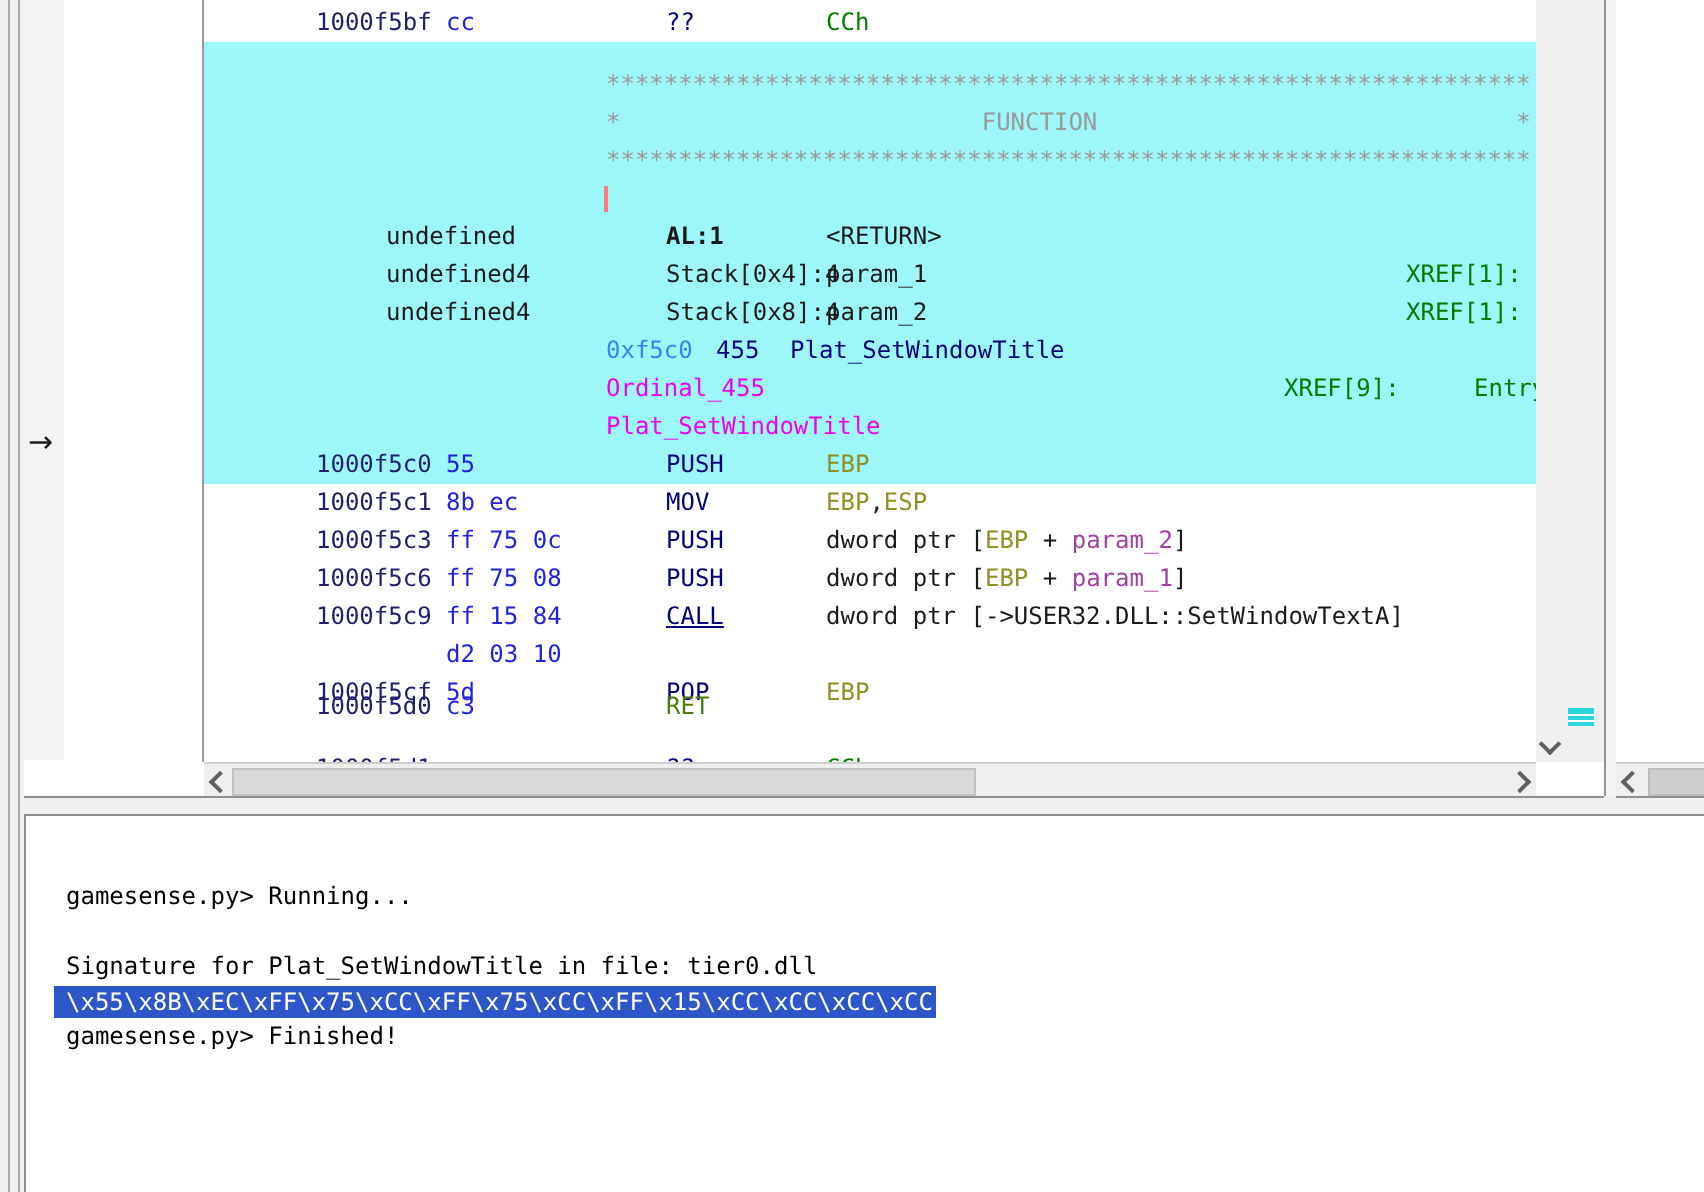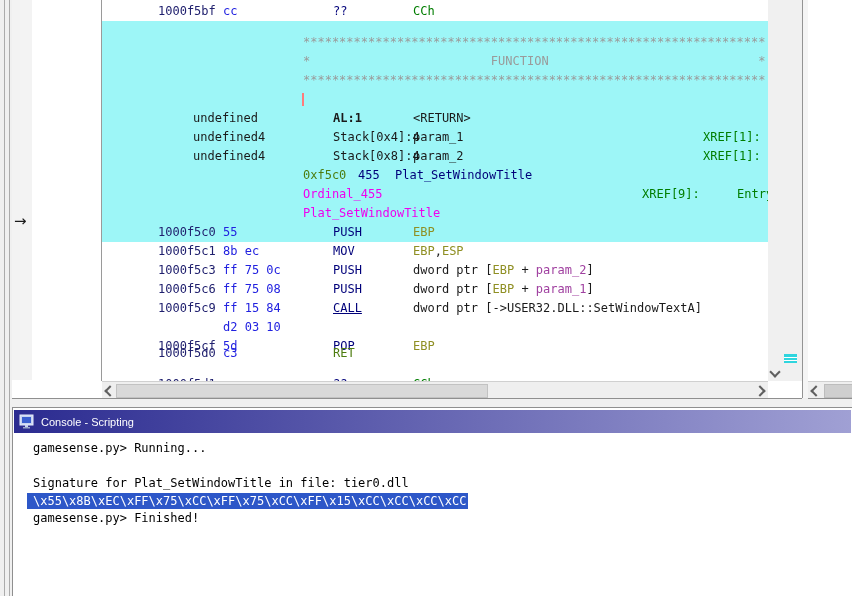--- a/index.html
+++ b/index.html
@@ -69,21 +69,21 @@
     <div id="cyan-block"></div>
     <div class="col-divider"></div>
     <div id="rows">
         <div class="lrow" style="top: 2px;"><span class="seg" style="left: 146px;"><span style="color: rgb(32, 32, 110);">1000f5bf</span></span><span class="seg" style="left: 211px;"><span style="color: rgb(33, 33, 224);">cc</span></span><span class="seg" style="left: 321px;"><span style="color: rgb(0, 0, 122);">??</span></span><span class="seg" style="left: 401px;"><span style="color: rgb(0, 125, 0);">CCh</span></span></div>
         <div class="lrow" style="top: 33px;"><span class="seg" style="left: 291px;"><span style="color: rgb(154, 154, 154);">****************************************************************</span></span></div>
         <div class="lrow" style="top: 52px;"><span class="seg" style="left: 291px;"><span style="color: rgb(154, 154, 154);">*                         FUNCTION                             *</span></span></div>
         <div class="lrow" style="top: 71px;"><span class="seg" style="left: 291px;"><span style="color: rgb(154, 154, 154);">****************************************************************</span></span></div>
         <div class="lrow" style="top: 109px;"><span class="seg" style="left: 181px;"><span style="color: rgb(26, 26, 26);">undefined</span></span><span class="seg" style="left: 321px; font-weight: bold;"><span style="color: rgb(26, 26, 26);">AL:1</span></span><span class="seg" style="left: 401px;"><span style="color: rgb(26, 26, 26);">&lt;RETURN&gt;</span></span></div>
         <div class="lrow" style="top: 128px;"><span class="seg" style="left: 181px;"><span style="color: rgb(26, 26, 26);">undefined4</span></span><span class="seg" style="left: 321px;"><span style="color: rgb(26, 26, 26);">Stack[0x4]:4</span></span><span class="seg" style="left: 401px;"><span style="color: rgb(26, 26, 26);">param_1</span></span><span class="seg" style="left: 691px;"><span style="color: rgb(0, 125, 0);">XREF[1]:</span></span></div>
         <div class="lrow" style="top: 147px;"><span class="seg" style="left: 181px;"><span style="color: rgb(26, 26, 26);">undefined4</span></span><span class="seg" style="left: 321px;"><span style="color: rgb(26, 26, 26);">Stack[0x8]:4</span></span><span class="seg" style="left: 401px;"><span style="color: rgb(26, 26, 26);">param_2</span></span><span class="seg" style="left: 691px;"><span style="color: rgb(0, 125, 0);">XREF[1]:</span></span></div>
-        <div class="lrow" style="top: 166px;"><span class="seg" style="left: 291px;"><span style="color: #4d7c0f;">0xf5c0</span></span><span class="seg" style="left: 346px;"><span style="color: rgb(0, 0, 122);">455</span></span><span class="seg" style="left: 383px;"><span style="color: rgb(0, 0, 122);">Plat_SetWindowTitle</span></span></div>
+        <div class="lrow" style="top: 166px;"><span class="seg" style="left: 291px;"><span style="color: #3b82f6;">0xf5c0</span></span><span class="seg" style="left: 346px;"><span style="color: rgb(0, 0, 122);">455</span></span><span class="seg" style="left: 383px;"><span style="color: rgb(0, 0, 122);">Plat_SetWindowTitle</span></span></div>
         <div class="lrow" style="top: 185px;"><span class="seg" style="left: 291px;"><span style="color: rgb(239, 0, 239);">Ordinal_455</span></span><span class="seg" style="left: 630px;"><span style="color: rgb(0, 125, 0);">XREF[9]:</span></span><span class="seg" style="left: 725px;"><span style="color: rgb(0, 125, 0);">Entry</span></span></div>
         <div class="lrow" style="top: 204px;"><span class="seg" style="left: 291px;"><span style="color: rgb(239, 0, 239);">Plat_SetWindowTitle</span></span></div>
         <div class="lrow" style="top: 223px;"><span class="seg" style="left: 146px;"><span style="color: rgb(32, 32, 110);">1000f5c0</span></span><span class="seg" style="left: 211px;"><span style="color: rgb(33, 33, 224);">55</span></span><span class="seg" style="left: 321px;"><span style="color: rgb(0, 0, 122);">PUSH</span></span><span class="seg" style="left: 401px;"><span style="color: rgb(143, 143, 35);">EBP</span></span></div>
         <div class="lrow" style="top: 242px;"><span class="seg" style="left: 146px;"><span style="color: rgb(32, 32, 110);">1000f5c1</span></span><span class="seg" style="left: 211px;"><span style="color: rgb(33, 33, 224);">8b ec</span></span><span class="seg" style="left: 321px;"><span style="color: rgb(0, 0, 122);">MOV</span></span><span class="seg" style="left: 401px;"><span style="color: rgb(143, 143, 35);">EBP</span><span style="color: rgb(26, 26, 26);">,</span><span style="color: rgb(143, 143, 35);">ESP</span></span></div>
         <div class="lrow" style="top: 261px;"><span class="seg" style="left: 146px;"><span style="color: rgb(32, 32, 110);">1000f5c3</span></span><span class="seg" style="left: 211px;"><span style="color: rgb(33, 33, 224);">ff 75 0c</span></span><span class="seg" style="left: 321px;"><span style="color: rgb(0, 0, 122);">PUSH</span></span><span class="seg" style="left: 401px;"><span style="color: rgb(26, 26, 26);">dword ptr [</span><span style="color: rgb(143, 143, 35);">EBP</span><span style="color: rgb(26, 26, 26);"> + </span><span style="color: rgb(160, 64, 160);">param_2</span><span style="color: rgb(26, 26, 26);">]</span></span></div>
         <div class="lrow" style="top: 280px;"><span class="seg" style="left: 146px;"><span style="color: rgb(32, 32, 110);">1000f5c6</span></span><span class="seg" style="left: 211px;"><span style="color: rgb(33, 33, 224);">ff 75 08</span></span><span class="seg" style="left: 321px;"><span style="color: rgb(0, 0, 122);">PUSH</span></span><span class="seg" style="left: 401px;"><span style="color: rgb(26, 26, 26);">dword ptr [</span><span style="color: rgb(143, 143, 35);">EBP</span><span style="color: rgb(26, 26, 26);"> + </span><span style="color: rgb(160, 64, 160);">param_1</span><span style="color: rgb(26, 26, 26);">]</span></span></div>
         <div class="lrow" style="top: 299px;"><span class="seg" style="left: 146px;"><span style="color: rgb(32, 32, 110);">1000f5c9</span></span><span class="seg" style="left: 211px;"><span style="color: rgb(33, 33, 224);">ff 15 84</span></span><span class="seg" style="left: 321px;"><span style="color: rgb(0, 0, 122); text-decoration: underline;">CALL</span></span><span class="seg" style="left: 401px;"><span style="color: rgb(26, 26, 26);">dword ptr [-&gt;USER32.DLL::SetWindowTextA]</span></span></div>
         <div class="lrow" style="top: 318px;"><span class="seg" style="left: 211px;"><span style="color: rgb(33, 33, 224);">d2 03 10</span></span></div>
         <div class="lrow" style="top: 337px;"><span class="seg" style="left: 146px;"><span style="color: rgb(32, 32, 110);">1000f5cf</span></span><span class="seg" style="left: 211px;"><span style="color: rgb(33, 33, 224);">5d</span></span><span class="seg" style="left: 321px;"><span style="color: rgb(0, 0, 122);">POP</span></span><span class="seg" style="left: 401px;"><span style="color: rgb(143, 143, 35);">EBP</span></span></div>
         <div class="lrow" style="top: 344px;"><span class="seg" style="left: 146px;"><span style="color: rgb(32, 32, 110);">1000f5d0</span></span><span class="seg" style="left: 211px;"><span style="color: rgb(33, 33, 224);">c3</span></span><span class="seg" style="left: 321px;"><span style="color: #4d7c0f;">RET</span></span></div>
@@ -107,29 +107,20 @@
   <div class="right-divider"></div>
 
   <div id="right-panel">
     <div class="hsb2">
       <div class="chev chev-left" style="left:4px;top:5px;"></div>
       <div class="hsb2-thumb"></div>
     </div>
   </div>
 
   <div id="console-panel">
-    <div class="console-titlebar">
-      <svg class="console-icon" viewBox="0 0 16 15">
-        <rect x="1" y="1" width="13" height="10" fill="#c8d4f0" stroke="#e8eefc" stroke-width="1"></rect>
-        <rect x="3" y="3" width="9" height="6" fill="#3a5fd0"></rect>
-        <rect x="6" y="11" width="3" height="2" fill="#c8d4f0"></rect>
-        <rect x="4" y="13" width="7" height="1.5" fill="#9aa8c8"></rect>
-      </svg>
-      <span class="console-title">Console - Scripting</span>
-    </div>
     <div id="console-body">
         <div class="cline">gamesense.py&gt; Running...</div>
         <div class="cline"></div>
         <div class="cline">Signature for Plat_SetWindowTitle in file: tier0.dll</div>
         <div class="cline"><span class="sel">\x55\x8B\xEC\xFF\x75\xCC\xFF\x75\xCC\xFF\x15\xCC\xCC\xCC\xCC</span></div>
         <div class="cline">gamesense.py&gt; Finished!</div>
       </div>
   </div>
 
 </div>

